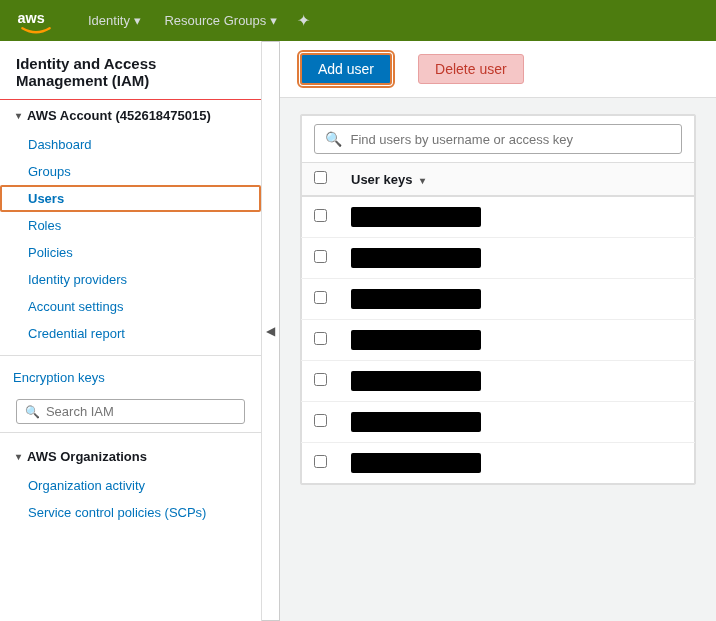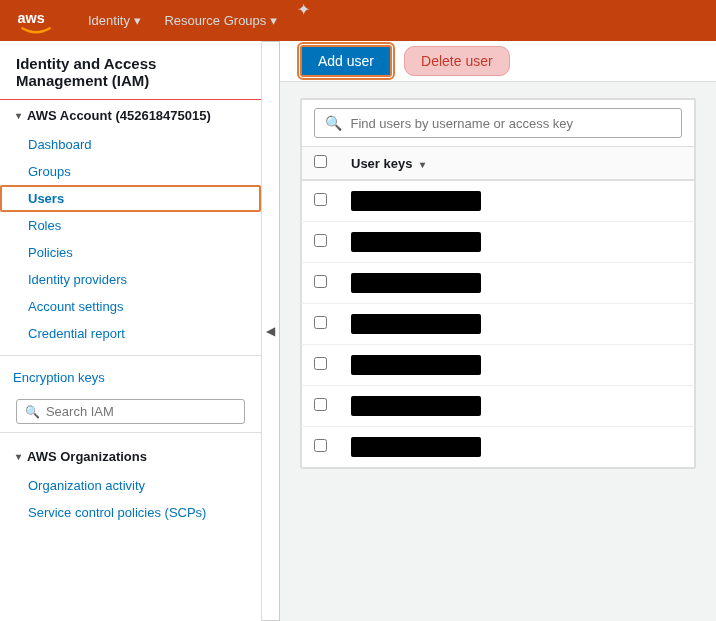--- a/index.html
+++ b/index.html
@@ -1,22 +1,23 @@
 <!DOCTYPE html>
 <html><head>
   <meta charset="utf-8">
   <style>
     * { box-sizing: border-box; margin: 0; padding: 0; }
     body { font-family: 'Amazon Ember', Arial, sans-serif; font-size: 14px; background: #f2f3f3; }
 
     
     .top-nav {
-      background: #c2410c;
+      background: #4d7c0f;
       height: 41px;
       display: flex;
+      align-items: center;
       padding: 0 16px;
       gap: 0;
     }
     .aws-logo {
       display: flex;
       align-items: center;
       margin-right: 20px;
     }
     .aws-logo-smile {
       width: 40px;
@@ -133,43 +134,43 @@
     }
 
     
     .main-content {
       flex: 1;
       background: #f2f3f3;
       overflow: auto;
     }
     .main-header {
       background: #fff;
-      padding: 4px 20px;
-      display: flex;
-      align-items: center;
-      gap: 12px;
+      padding: 12px 20px;
+      display: flex;
+      align-items: center;
+      gap: 26px;
       border-bottom: 1px solid #ddd;
     }
     .btn-add-user {
       background: #0073bb;
       color: white;
       border: 2px solid #e07b39;
       border-radius: 3px;
       padding: 6px 16px;
       font-size: 14px;
       cursor: pointer;
       font-weight: 500;
       outline: 2px solid #e07b39;
       outline-offset: 1px;
     }
     .btn-delete-user {
       background: #f5c6c6;
       color: #c0392b;
       border: 1px solid #e8a0a0;
-      border-radius: 10px;
+      border-radius: 3px;
       padding: 6px 16px;
       font-size: 14px;
       cursor: pointer;
     }
     .users-table-container {
       padding: 16px 20px;
     }
     .search-bar {
       display: flex;
       align-items: center;

